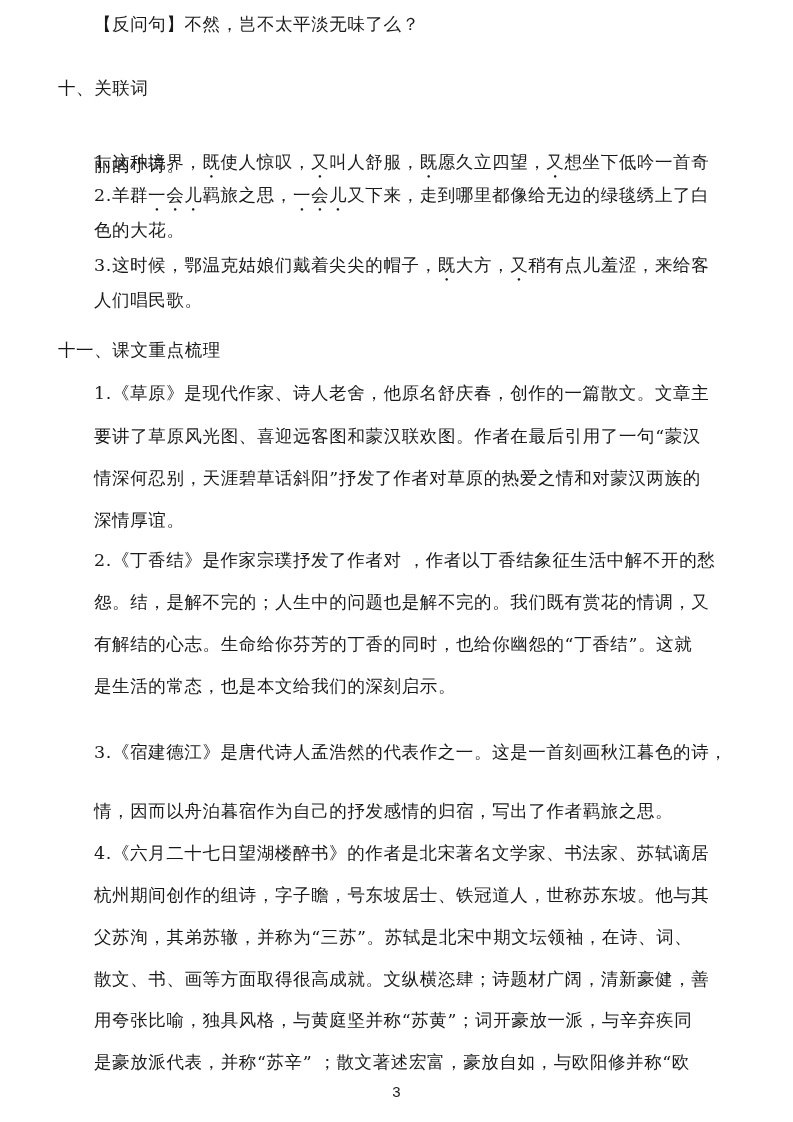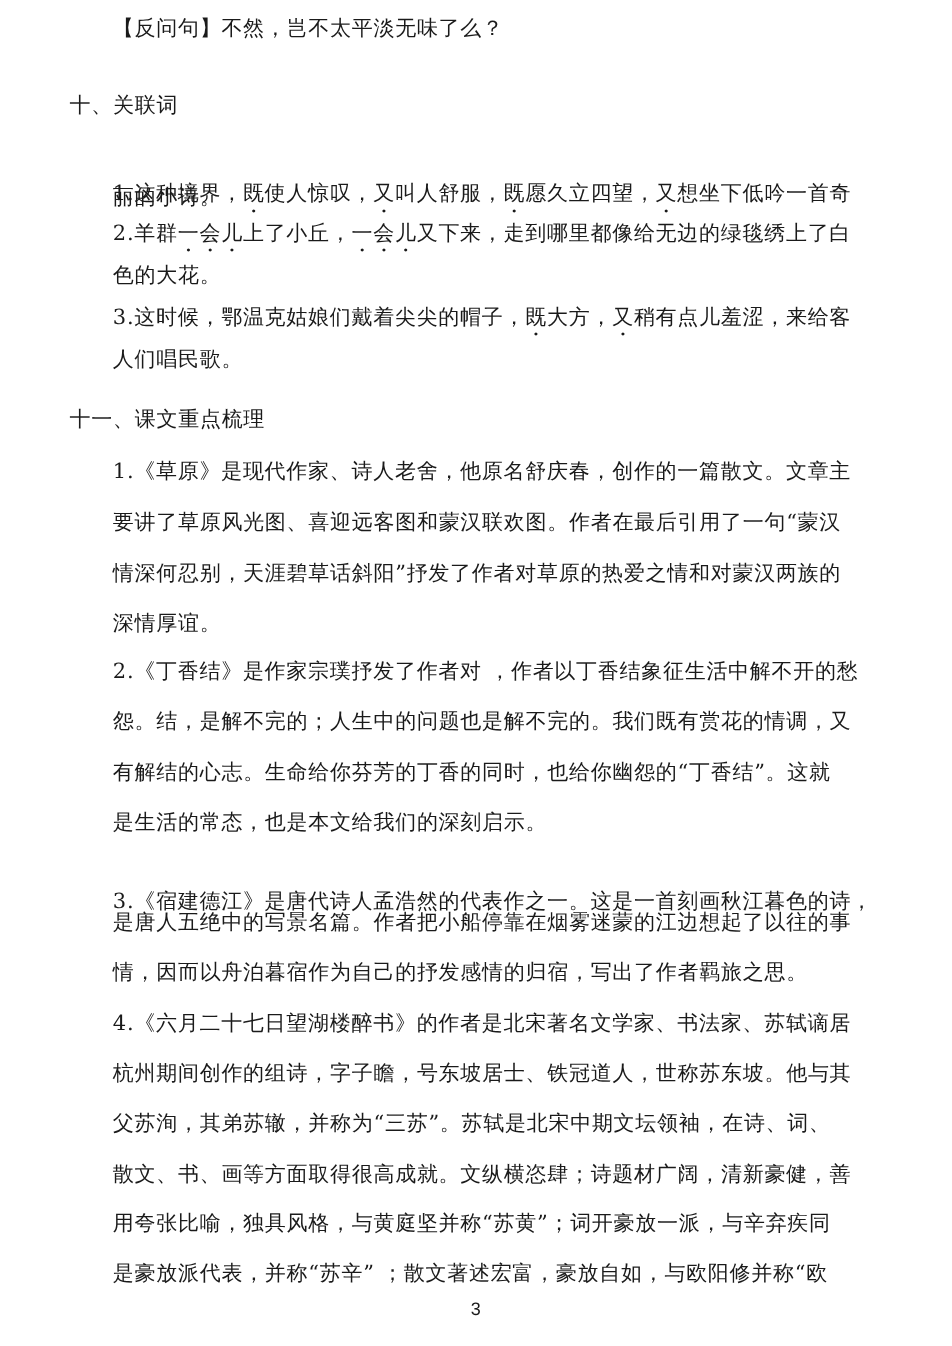--- a/index.html
+++ b/index.html
@@ -16,35 +16,34 @@
              font-family: "Liberation Sans", sans-serif; font-size: 15px; }
 </style>
 </head>
 <body>
 
 <div class="page" id="page">
     <div class="line sub" style="top: 12px;"><span>【反问句】不然，岂不太平淡无味了么？</span></div>
     <div class="line heading" style="top: 76px;"><span>十、关联词</span></div>
     <div class="line body" style="top: 118px; margin-top: 32px;"><span>1.这种境界，</span><span class="dot">既</span><span>使人惊叹，</span><span class="dot">又</span><span>叫人舒服，</span><span class="dot">既</span><span>愿久立四望，</span><span class="dot">又</span><span>想坐下低吟一首奇</span></div>
     <div class="line body" style="top: 153px;"><span>丽的小诗。</span></div>
-    <div class="line body" style="top: 183px;"><span>2.羊群</span><span class="dot">一会儿</span><span>上了小丘，</span><span class="dot">一会儿</span><span>又下来，走到哪里都像给无边的绿毯绣上了白</span></div>
+    <div class="line body" style="top: 183px;"><span>2.羊群</span><span class="dot">一会儿</span><span>羁旅之思，</span><span class="dot">一会儿</span><span>又下来，走到哪里都像给无边的绿毯绣上了白</span></div>
     <div class="line body" style="top: 218px;"><span>色的大花。</span></div>
     <div class="line body" style="top: 253px;"><span>3.这时候，鄂温克姑娘们戴着尖尖的帽子，</span><span class="dot">既</span><span>大方，</span><span class="dot">又</span><span>稍有点儿羞涩，来给客</span></div>
     <div class="line body" style="top: 288px;"><span>人们唱民歌。</span></div>
     <div class="line heading" style="top: 338px;"><span>十一、课文重点梳理</span></div>
     <div class="line body" style="top: 381px;"><span>1.《草原》是现代作家、诗人</span><span class="u">老舍</span><span>，他原名</span><span class="u">舒庆春</span><span>，创作的一篇</span><span class="u">散文</span><span>。文章主</span></div>
     <div class="line body" style="top: 424px;"><span>要讲了</span><span class="u">草原风光图</span><span>、</span><span class="u">喜迎远客图</span><span>和</span><span class="u">蒙汉联欢图</span><span>。作者在最后引用了一句</span><span class="u">“蒙汉</span></div>
     <div class="line body" style="top: 466px;"><span class="u">情深何忍别，天涯碧草话斜阳”</span><span>抒发了作者对</span><span class="u">草原的热爱之情和对蒙汉两族的</span></div>
     <div class="line body" style="top: 508px;"><span class="u">深情厚谊。</span></div>
     <div class="line body" style="top: 548px;"><span>2.《丁香结》是作家</span><span class="u">宗璞</span><span>抒发了作者对 ，作者以丁香结象征生活中解不开的</span><span class="u">愁</span></div>
     <div class="line body" style="top: 590px;"><span class="u">怨</span><span>。结，</span><span class="u">是解不完的</span><span>；人生中的问题也是解不完的。我们既有赏花的</span><span class="u">情调</span><span>，又</span></div>
     <div class="line body" style="top: 632px;"><span>有解结的</span><span class="u">心志</span><span>。生命给你芬芳的丁香的同时，也给你幽怨的</span><span class="u">“丁香结”</span><span>。这就</span></div>
     <div class="line body" style="top: 674px;"><span>是生活的常态，也是本文给我们的深刻启示。</span></div>
     <div class="line body" style="top: 740px;"><span>3.《宿建德江》是</span><span class="u">唐</span><span>代诗人</span><span class="u">孟浩然</span><span>的代表作之一。这是一首刻画</span><span class="u">秋江暮色</span><span>的诗，</span></div>
-    <div class="line body" style="top: 757px;"><span>是唐人五绝中的写景名篇。作者把</span><span class="u">小船</span><span>停靠在烟雾迷蒙的江边想起了以往的事</span></div>
     <div class="line body" style="top: 799px;"><span>情，因而以舟泊暮宿作为自己的抒发感情的归宿，写出了作者</span><span class="u">羁旅之思</span><span>。</span></div>
     <div class="line body" style="top: 841px;"><span>4.《六月二十七日望湖楼醉书》的作者是</span><span class="u">北宋</span><span>著名文学家、书法家、</span><span class="u">苏轼</span><span>谪居</span></div>
     <div class="line body" style="top: 883px;"><span>杭州期间创作的组诗，字</span><span class="u">子瞻</span><span>，号</span><span class="u">东坡居士、铁冠道人</span><span>，世称</span><span class="u">苏东坡</span><span>。他与其</span></div>
     <div class="line body" style="top: 925px;"><span>父</span><span class="u">苏洵</span><span>，其弟</span><span class="u">苏辙</span><span>，并称为</span><span class="u">“三苏”</span><span>。苏轼是北宋中期文坛领袖，在诗、词、</span></div>
     <div class="line body" style="top: 967px;"><span>散文、书、画等方面取得很高成就。文纵横恣肆；诗题材广阔，清新豪健，善</span></div>
     <div class="line body" style="top: 1008px;"><span>用夸张比喻，独具风格，与</span><span class="u">黄庭坚</span><span>并称“苏黄”；词开豪放一派，与</span><span class="u">辛弃疾</span><span>同</span></div>
     <div class="line body" style="top: 1050px;"><span>是</span><span class="u">豪放派</span><span>代表，并称“苏辛” ；散文著述宏富，豪放自如，与</span><span class="u">欧阳修</span><span>并称“欧</span></div>
   </div>
 <div class="pagenum">3</div>
 

